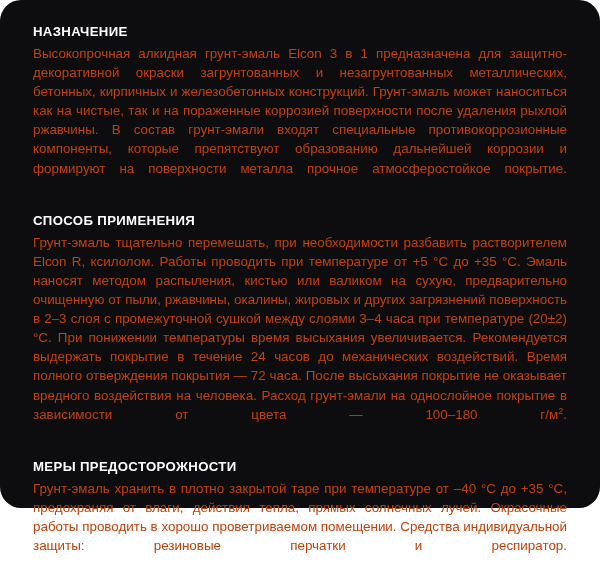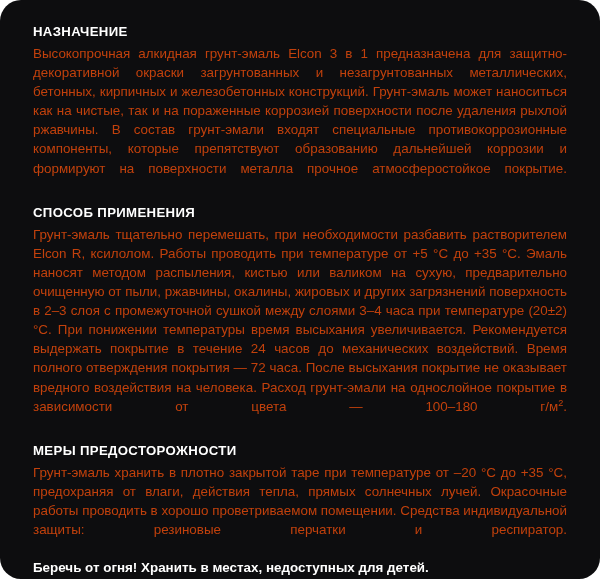--- a/index.html
+++ b/index.html
@@ -11,33 +11,33 @@
     width: 600px;
     height: 579px;
     overflow: hidden;
     font-family: "Liberation Sans", "DejaVu Sans", sans-serif;
   }
 
   .panel {
     position: relative;
     box-sizing: border-box;
     width: 600px;
-    height: 579px;
+    height: 508px;
     background: #0d0d0f;
     border-radius: 21px;
     padding: 22px 33px 18px 33px;
     color: #ffffff;
     -webkit-font-smoothing: antialiased;
   }
 
   .section {
     margin: 0;
   }
   .section + .section {
-    margin-top: 6px;
+    margin-top: 14px;
   }
 
   .section-heading {
     font-size: 13.2px;
     font-weight: 700;
     letter-spacing: 0.35px;
     line-height: 19px;
     margin: 0 0 3px 0;
     color: #ffffff;
     text-transform: uppercase;
@@ -88,17 +88,17 @@
     <p class="section-body">Высокопрочная алкидная грунт-эмаль Elcon 3 в 1 предназначена для защитно-декоративной окраски загрунтованных и незагрунтованных металлических, бетонных, кирпичных и железобетонных конструкций. Грунт-эмаль может наноситься как на чистые, так и на пораженные коррозией поверхности после удаления рыхлой ржавчины. В состав грунт-эмали входят специальные противокоррозионные компоненты, которые препятствуют образованию дальнейшей коррозии и формируют на поверхности металла прочное атмосферостойкое покрытие.</p>
   </section>
 
   <section class="section">
     <h2 class="section-heading">СПОСОБ ПРИМЕНЕНИЯ</h2>
     <p class="section-body"><span>Грунт-эмаль тщательно перемешать, при необходимости разбавить растворителем Elcon R, ксилолом. Работы проводить при температуре от +5 °С до +35 °С. Эмаль наносят методом распыления, кистью или валиком на сухую, предварительно очищенную от пыли, ржавчины, окалины, жировых и других загрязнений поверхность в 2–3 слоя с промежуточной сушкой между слоями 3–4 часа при температуре (20±2) °С. При понижении температуры время высыхания увеличивается. Рекомендуется выдержать покрытие в течение 24 часов до механических воздействий. Время полного отверждения покрытия — 72 часа. После высыхания покрытие не оказывает вредного воздействия на человека. Расход грунт-эмали на однослойное покрытие в зависимости от цвета — 100–180 г/м</span><sup>2</sup><span>.</span></p>
   </section>
 
   <section class="section">
     <h2 class="section-heading">МЕРЫ ПРЕДОСТОРОЖНОСТИ</h2>
-    <p class="section-body">Грунт-эмаль хранить в плотно закрытой таре при температуре от –20 °С до +35 °С, предохраняя от влаги, действия тепла, прямых солнечных лучей. Окрасочные работы проводить в хорошо проветриваемом помещении. Средства индивидуальной защиты: резиновые перчатки и респиратор.</p>
+    <p class="section-body">Грунт-эмаль хранить в плотно закрытой таре при температуре от –40 °С до +35 °С, предохраняя от влаги, действия тепла, прямых солнечных лучей. Окрасочные работы проводить в хорошо проветриваемом помещении. Средства индивидуальной защиты: резиновые перчатки и респиратор.</p>
     <p class="section-body emphasis">Беречь от огня! Хранить в местах, недоступных для детей.</p>
   </section>
 
 </div>
 
 </body></html>

